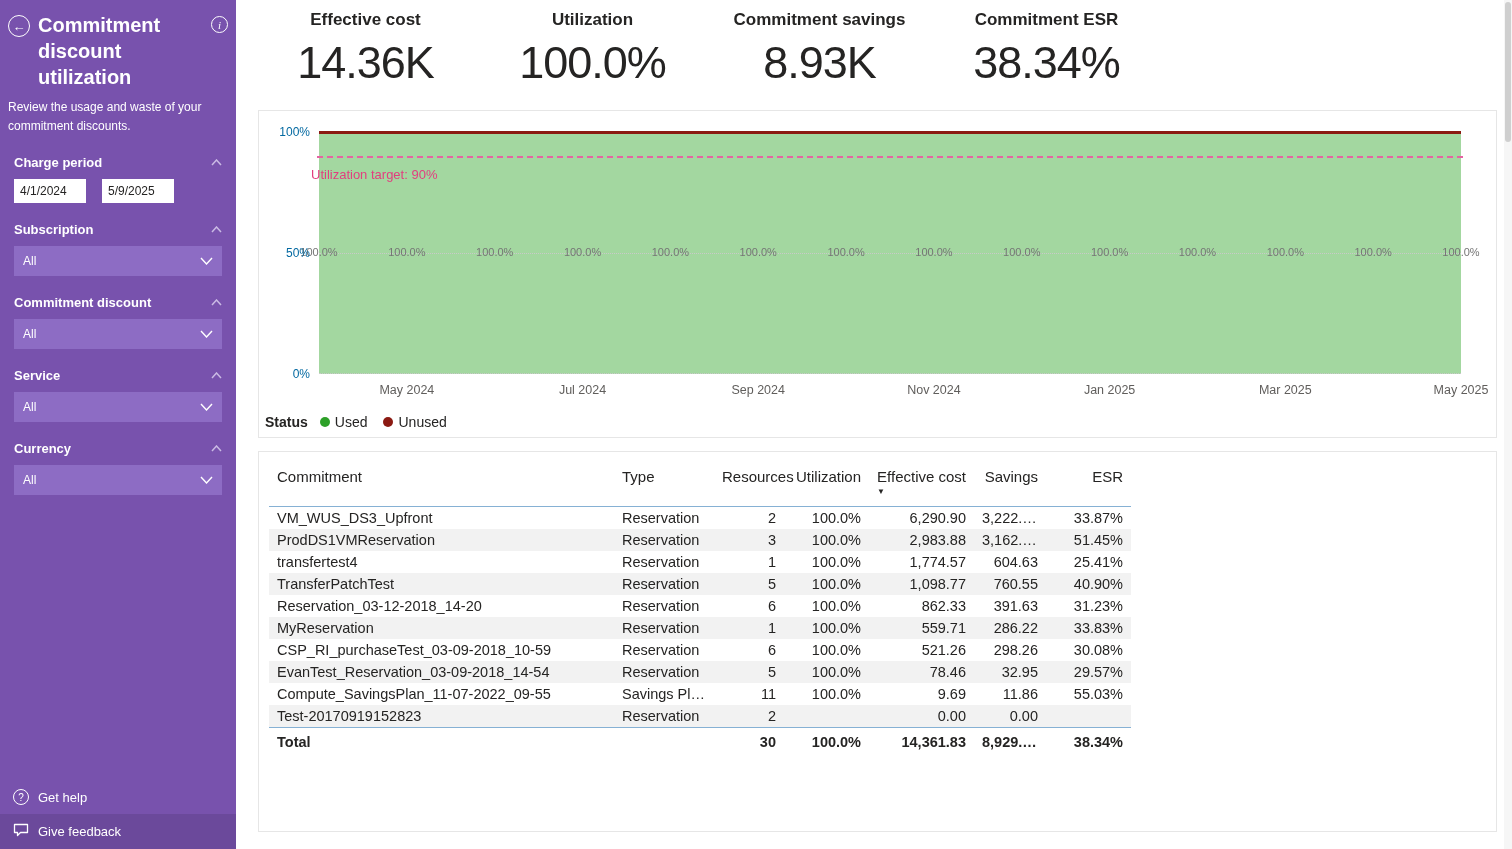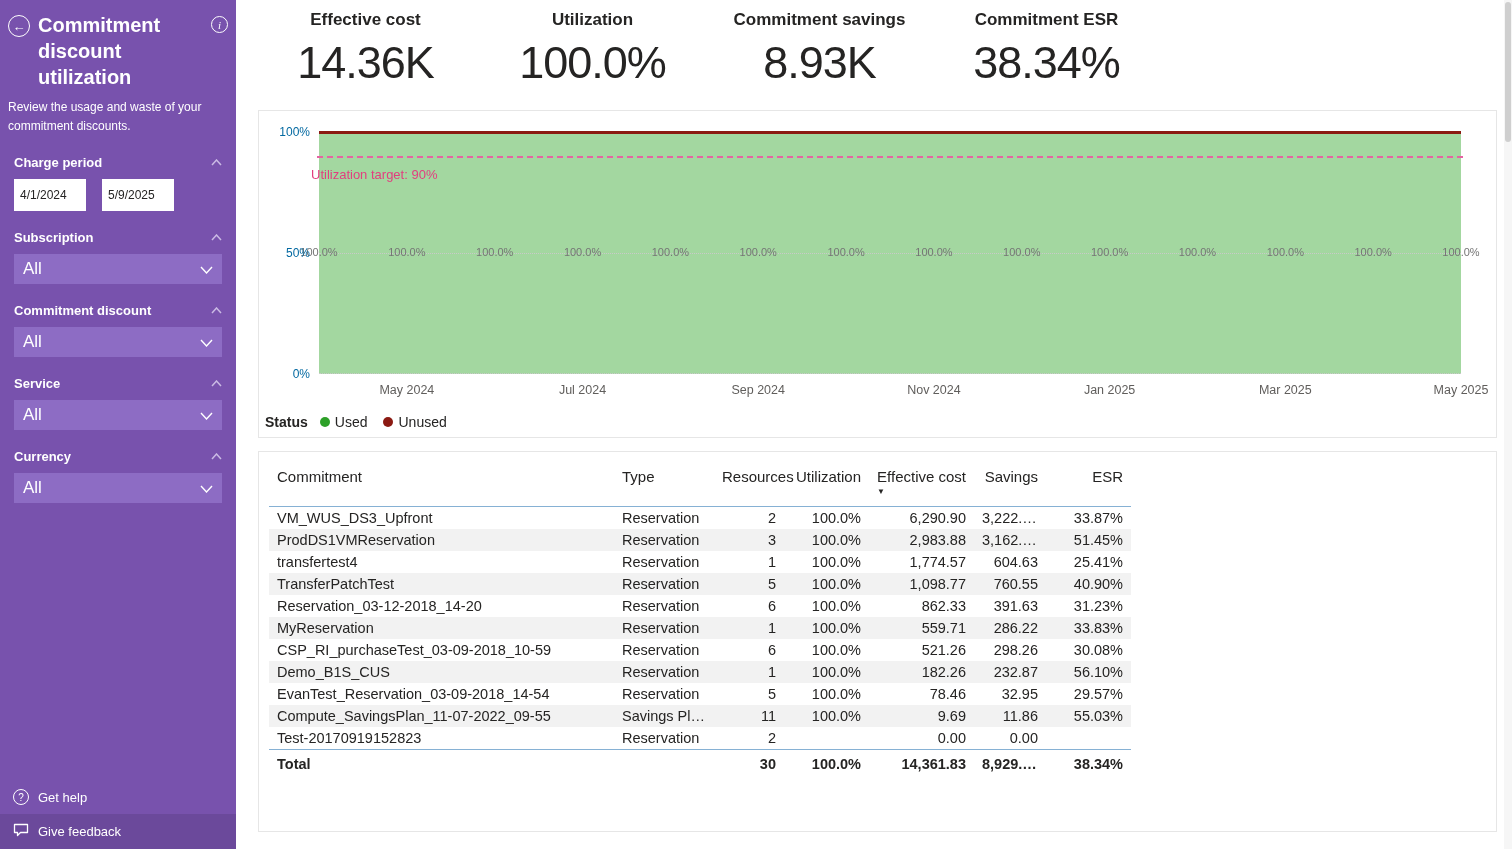--- a/index.html
+++ b/index.html
@@ -19,23 +19,23 @@
     font-family:"Liberation Serif", serif; cursor:pointer; margin-top:4px; }
   .page-subtitle { font-size:12px; line-height:1.55; margin-top:8px; padding-right:16px; }
 
   .filters { padding:20px 14px 0 14px; }
   .filter-section { margin-bottom:19px; }
   .filter-label-row { display:flex; justify-content:space-between; align-items:center;
     font-size:13px; font-weight:700; margin-bottom:9px; }
   .chev-btn { cursor:pointer; display:flex; align-items:center; opacity:.85; }
   .date-row { display:flex; gap:16px; }
   .date-input { width:72px; height:24px; border:none; background:#fff; color:#252423;
-    font-size:12px; padding:16px 6px; font-family:"Liberation Sans", sans-serif; }
+    font-size:12px; padding:8px 6px; font-family:"Liberation Sans", sans-serif; }
   .dropdown { height:30px; background:#8d6cc4; display:flex; align-items:center;
-    justify-content:space-between; padding:0 9px; font-size:17px; cursor:pointer; }
+    justify-content:space-between; padding:0 9px; font-size:12px; cursor:pointer; }
 
   .sidebar-footer { position:absolute; left:0; right:0; bottom:0; }
   .footer-item { display:flex; align-items:center; gap:9px; padding:9px 13px; font-size:13px; cursor:pointer; }
   .footer-item.feedback { background:rgba(0,0,0,0.10); }
   .help-icon { width:16px; height:16px; border:1.4px solid #fff; border-radius:50%;
     display:flex; align-items:center; justify-content:center; font-size:10px; }
 
   
   .main { flex:1; padding:0 15px 0 22px; background:#fff; }
   .kpi-row { display:flex; padding-top:10px; margin-left:-6px; }
@@ -358,29 +358,20 @@
             <tr>
               <td class="al">CSP_RI_purchaseTest_03-09-2018_10-59</td>
               <td class="al">Reservation</td>
               <td class="ar">6</td>
               <td class="ar">100.0%</td>
               <td class="ar">521.26</td>
               <td class="ar">298.26</td>
               <td class="ar">30.08%</td>
             </tr>
             <tr>
-              <td class="al">Demo_B1S_CUS</td>
-              <td class="al">Reservation</td>
-              <td class="ar">1</td>
-              <td class="ar">100.0%</td>
-              <td class="ar">182.26</td>
-              <td class="ar">232.87</td>
-              <td class="ar">56.10%</td>
-            </tr>
-            <tr>
               <td class="al">EvanTest_Reservation_03-09-2018_14-54</td>
               <td class="al">Reservation</td>
               <td class="ar">5</td>
               <td class="ar">100.0%</td>
               <td class="ar">78.46</td>
               <td class="ar">32.95</td>
               <td class="ar">29.57%</td>
             </tr>
             <tr>
               <td class="al">Compute_SavingsPlan_11-07-2022_09-55</td>

